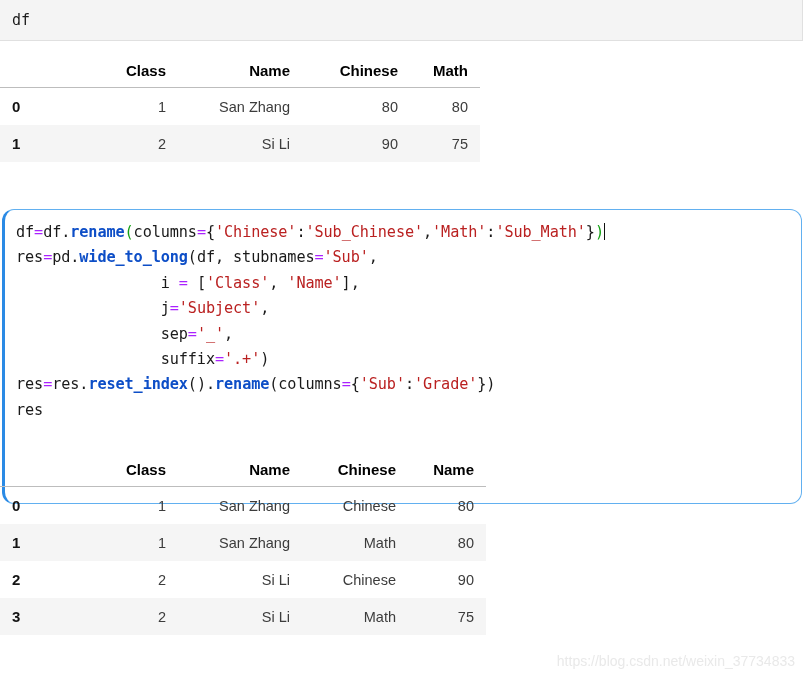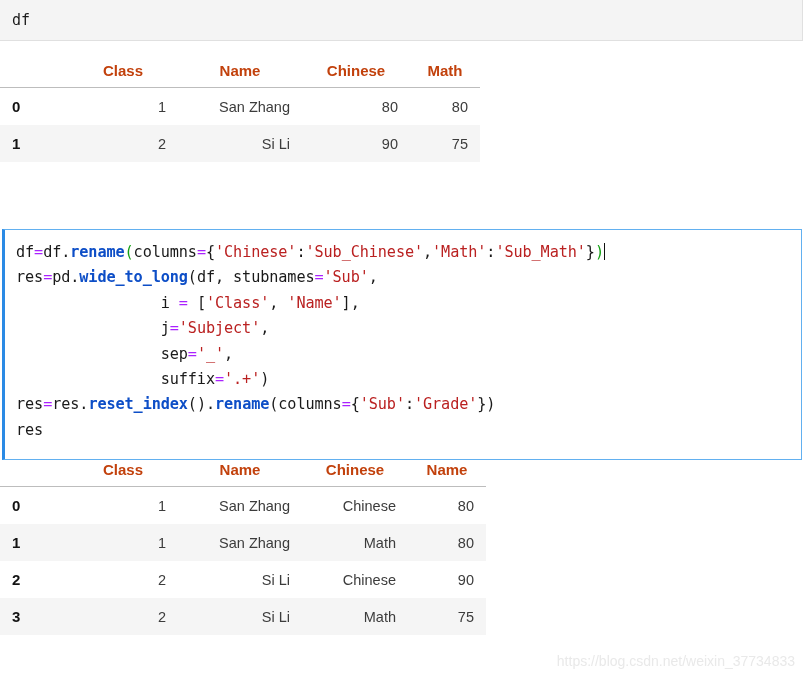--- a/index.html
+++ b/index.html
@@ -58,22 +58,22 @@
     font-family: "Liberation Sans", sans-serif;
   }
   table.df {
     border-collapse: collapse;
     border: none;
     font-size: 14.5px;
     color: #2b2b2b;
   }
   table.df thead th {
     font-weight: bold;
-    color: #c2410c;
-    text-align: center;
+    color: #000000;
+    text-align: right;
     padding: 6px 12px 8px 12px;
     border: none;
     border-bottom: 1px solid #bdbdbd;
     white-space: nowrap;
     font-size: 15px;
   }
   table.df tbody th {
     font-weight: bold;
     color: #131313;
     text-align: left;
@@ -94,27 +94,26 @@
   table.df tbody tr.odd td {
     background: #f5f5f5;
   }
 
   
   .code-cell {
     position: absolute;
     left: 2px;
     top: 209px;
     width: 800px;
-    height: 231px;
+    height: 295px;
     box-sizing: border-box;
     background: #ffffff;
     border: 1px solid #62b0f0;
     border-left: 3px solid #2a8ae5;
-    border-radius: 0;
-    margin-top: 20px;
+    border-radius: 12px;
   }
   .code-body {
     position: absolute;
     left: 11px;
     top: 10px;
     font-family: "DejaVu Sans Mono", monospace;
     font-size: 15.2px;
     line-height: 25.4px;
     white-space: pre;
     color: #1a1a1a;

